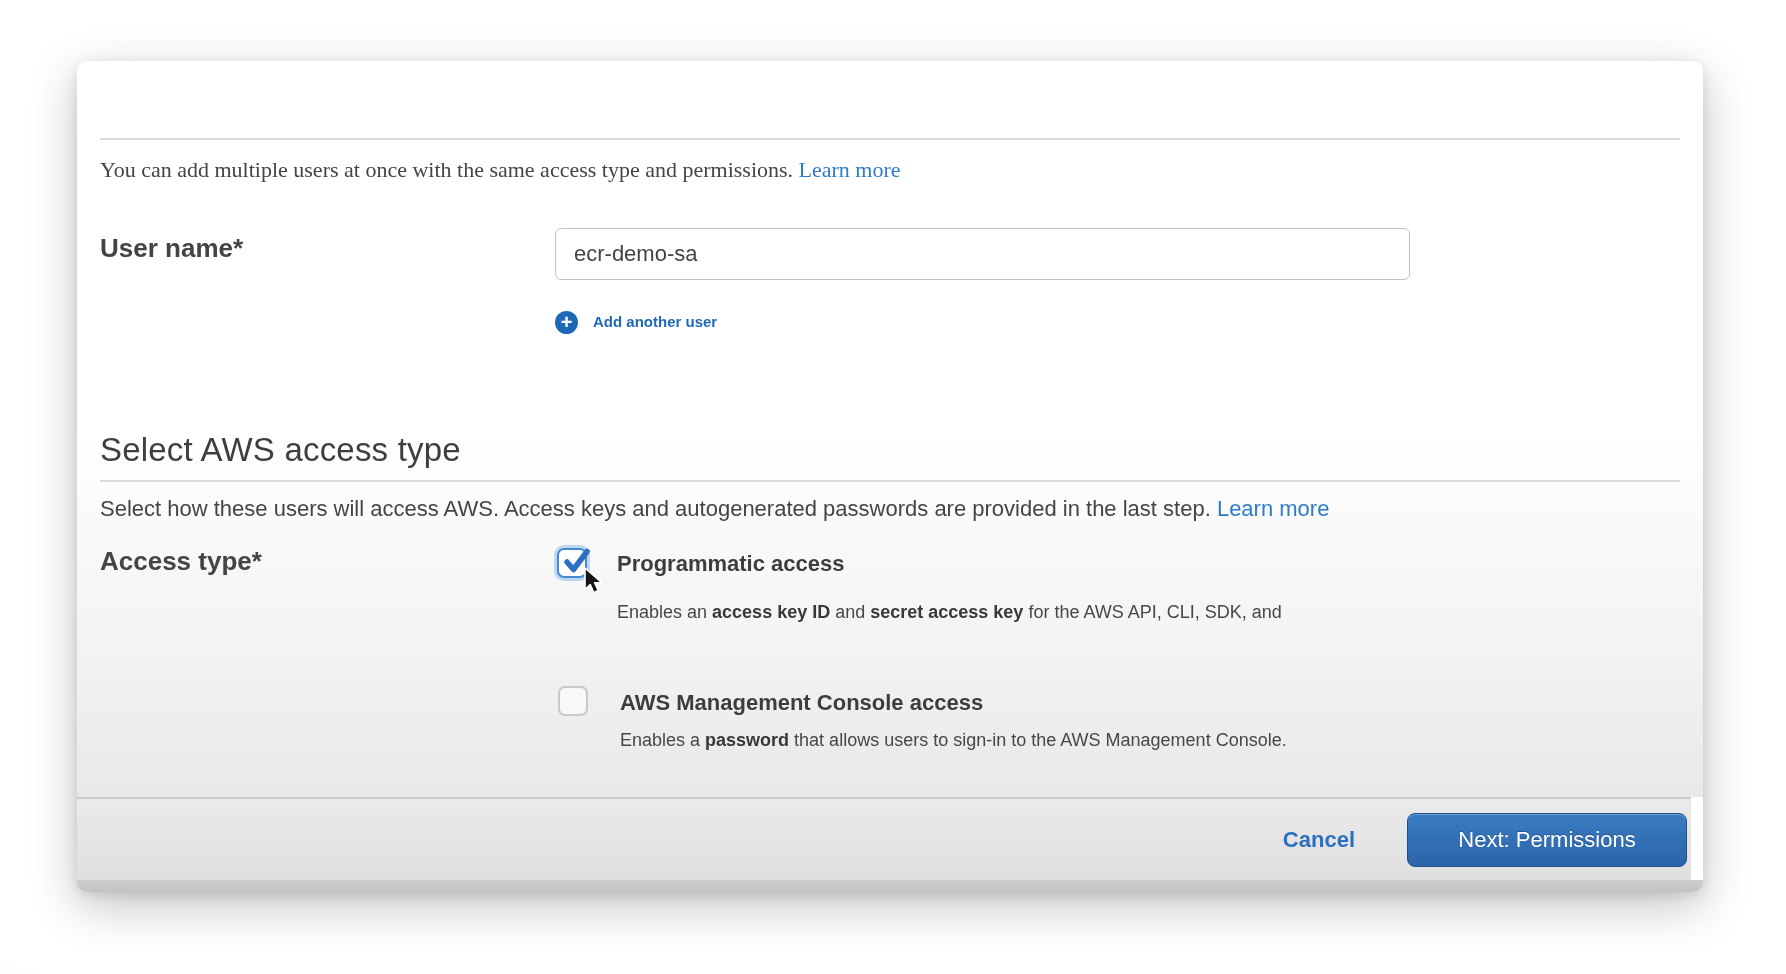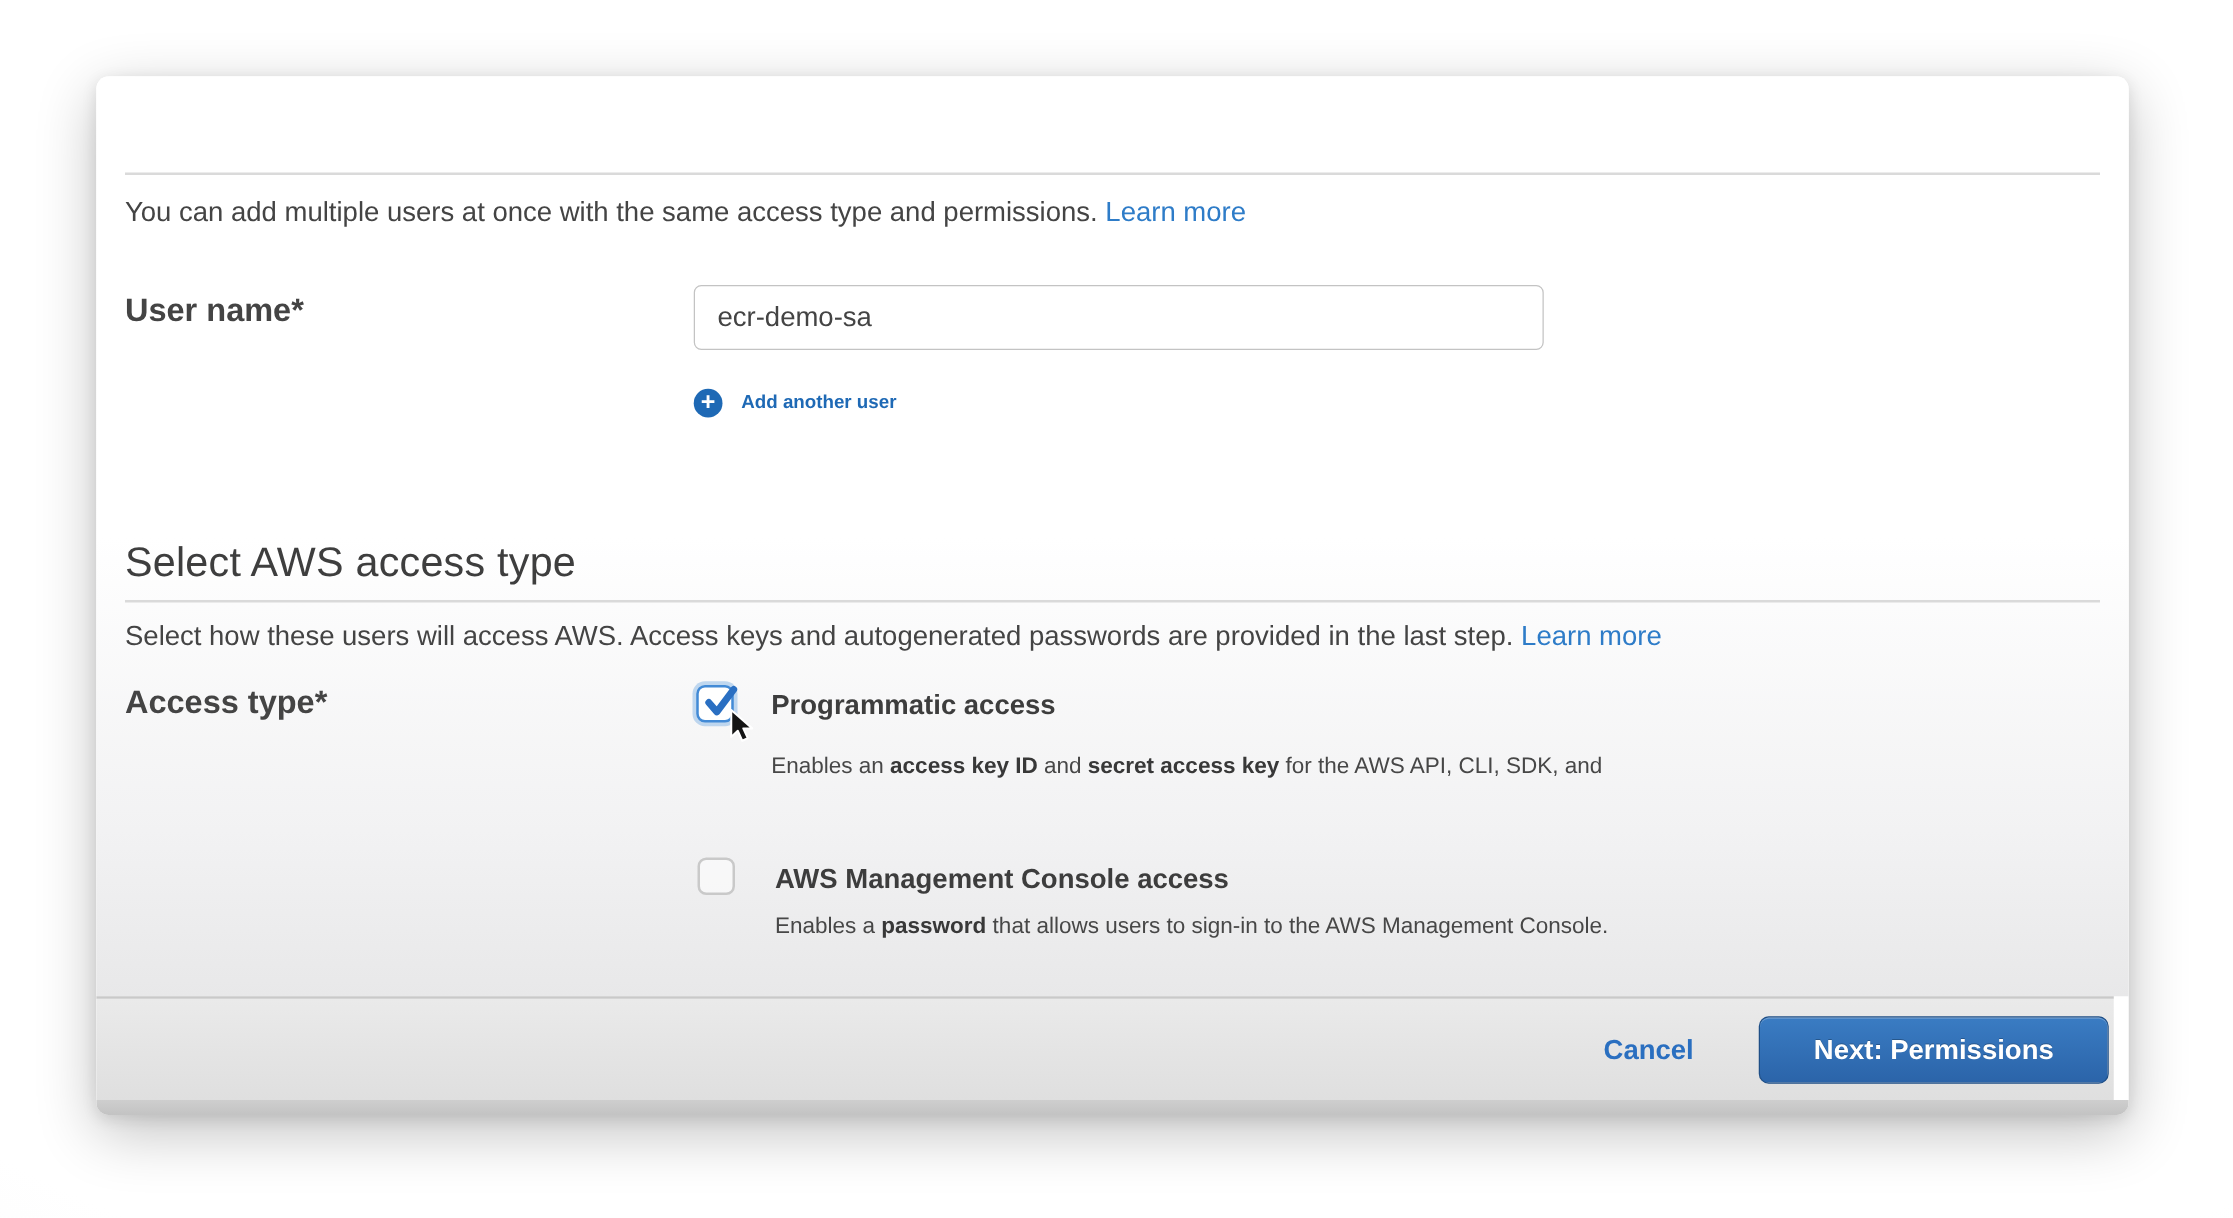--- a/index.html
+++ b/index.html
@@ -19,29 +19,29 @@
     background:linear-gradient(180deg,#ffffff 0%,#ffffff 50%,#f2f2f3 82%,#e8e8e9 100%);
   }
   .h-title {
     position:absolute; left:23px; font-size:33px; font-weight:400;
     color:#3e3e3e; line-height:44px; letter-spacing:.2px;
   }
   .t1 { top:20px; } .t2 { top:367px; }
   .hr { position:absolute; left:23px; right:23px; height:2px; background:#dadada; }
   .hr1 { top:77px; } .hr2 { top:419px; }
   .para { position:absolute; left:23px; font-size:22px; color:#444; line-height:26px; white-space:nowrap; }
-  .p1 { top:96px; } .p2 { top:435px; }
+  .p1 { top:96px;font-family:Liberation Serif, serif; } .p2 { top:435px; }
   .link { color:#2e7cc8; text-decoration:none; cursor:pointer; }
   .field-label {
     position:absolute; left:23px; width:427px; text-align:left;
     font-size:26px; font-weight:700; color:#444; line-height:26px; white-space:nowrap;
   }
   .lbl-username { top:174px; } .lbl-access { top:487px; }
   .text-input {
-    position:absolute; left:478px; top:167px; width:680px; height:52px;
+    position:absolute; left:478px; top:167px; width:855px; height:52px;
     border:1px solid #c3c3c3; border-radius:6px; background:#fff;
     font-family:"Liberation Sans", sans-serif; font-size:22px; color:#444;
     padding:0 14px 0 18px; outline:none;
   }
   .add-user {
     position:absolute; left:478px; top:248px; height:26px;
     display:flex; align-items:center; gap:15px; cursor:pointer;
   }
   .plus-icon {
     width:23px; height:23px; border-radius:50%; background:#1e69b5; color:#fff;
@@ -73,21 +73,21 @@
     background:linear-gradient(180deg,#eaeaea,#dfdfdf);
     border-top:2px solid #c9c9c9;
     display:flex; align-items:center; justify-content:flex-end; gap:52px;
     padding-right:4px;
   }
   .cancel-link { font-size:22px; font-weight:700; color:#2a6fc0; text-decoration:none; cursor:pointer; }
   .next-btn {
     min-width:280px; height:54px; border-radius:8px; cursor:pointer;
     background:linear-gradient(180deg,#3a7cc3,#2b64a9);
     border:1px solid #1f4f87;
-    color:#fff; font-family:"Liberation Sans", sans-serif; font-size:22px; font-weight:700;
+    color:#fff; font-family:"Liberation Sans", sans-serif; font-size:22px; font-weight:400;
     text-shadow:0 -1px 0 rgba(0,0,0,.25);
     box-shadow:inset 0 1px 0 rgba(255,255,255,.25);
   }
   .bottom-strip {
     position:absolute; left:0; right:0; top:819px; height:12px;
     background:linear-gradient(180deg,#cecece,#c3c3c3);
   }
 </style>
 </head>
 <body>

